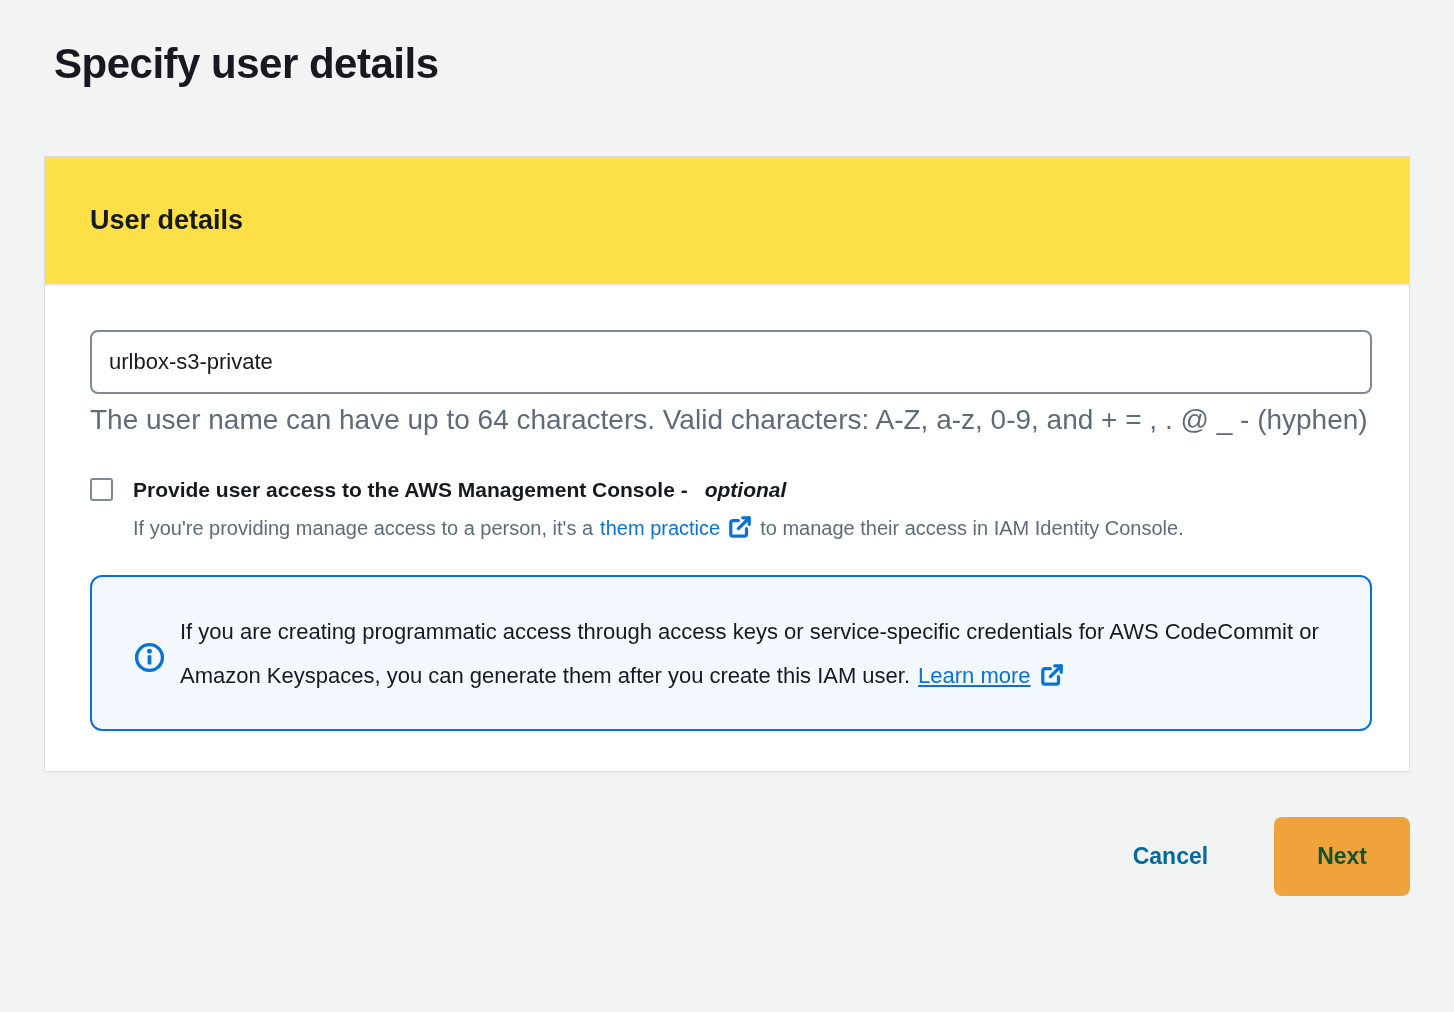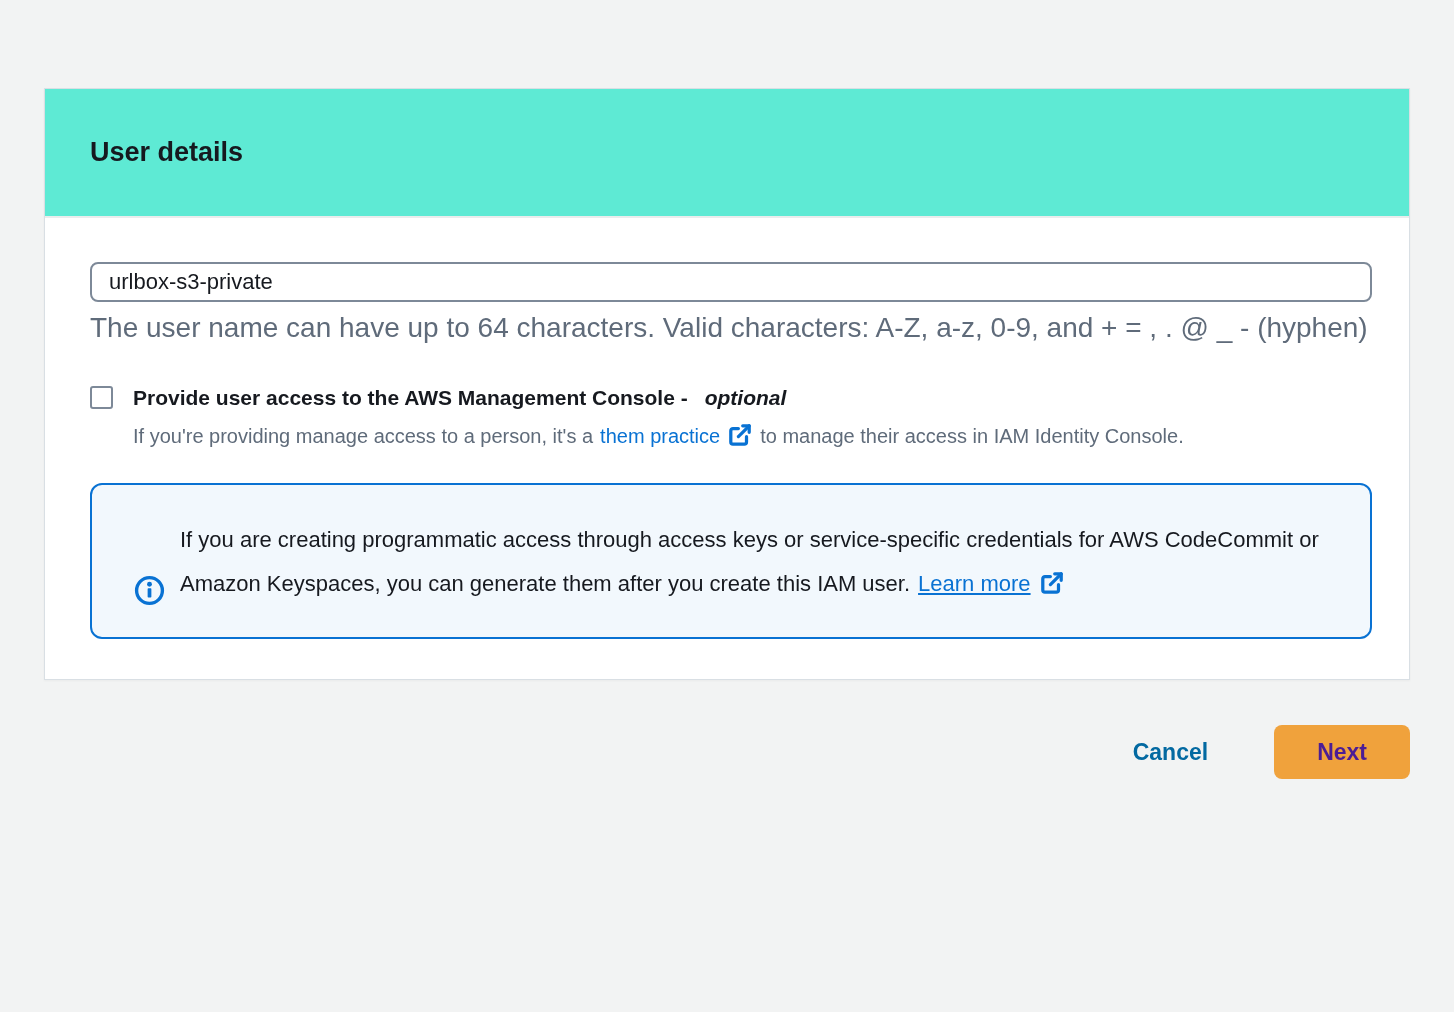--- a/index.html
+++ b/index.html
@@ -20,41 +20,41 @@
     line-height: 56px;
   }
 
   .card {
     margin-top: 64px;
     background: #ffffff;
     border: 1px solid #d9dfe4;
     box-shadow: 0 1px 2px rgba(0,0,0,0.04);
   }
   .card-header {
-    background: #5eead4;
+    background: #fde047;
     border-bottom: 2px solid #eaeded;
     height: 129px;
     display: flex;
     align-items: center;
     padding: 0 45px;
   }
   .card-title { font-size: 27px; font-weight: 700; color: #16191f; }
 
   .card-body { padding: 44px 37px 40px 45px; }
 
   .field-label {
     display: block;
     font-size: 21px;
     color: #16191f;
     line-height: 28px;
     margin-bottom: 9px;
   }
   .text-input {
     width: 100%;
-    height: 40px;
+    height: 64px;
     border: 2px solid #7d8998;
     border-radius: 8px;
     padding: 0 17px;
     font-family: "Liberation Sans", "DejaVu Sans", sans-serif;
     font-size: 22px;
     color: #16191f;
     background: #ffffff;
     outline: none;
   }
   .hint {
@@ -91,21 +91,21 @@
   }
   .ext-icon { vertical-align: -5px; margin: 0 7px; }
 
   .info-alert {
     margin-top: 32px;
     background: #f2f8fd;
     border: 2px solid #0972d3;
     border-radius: 12px;
     padding: 33px 24px 31px 42px;
     display: flex;
-    align-items: flex-end;
+    align-items: center;
   }
   .info-icon { flex: 0 0 auto; margin-top: 6px; }
   .info-text {
     margin-left: 15px;
     font-size: 22px;
     line-height: 44px;
     color: #16191f;
   }
   a.learn-more {
     color: #0972d3;
@@ -125,31 +125,32 @@
     font-family: "Liberation Sans", "DejaVu Sans", sans-serif;
     font-size: 23px;
     font-weight: 700;
     border: none;
     background: none;
     cursor: pointer;
   }
   .btn-cancel { color: #0369a1; margin-right: 62px; padding: 10px 4px; }
   .btn-next {
     background: #f0a23c;
-    color: #4c1d95;
+    color: #14532d;
     border-radius: 8px;
-    height: 54px;
+    height: 79px;
     padding: 0 43px;
   }
 </style>
 </head>
 <body>
 
 <div class="page">
 
+  <h1 class="page-title">Specify user details</h1>
 
   <section class="card">
     <header class="card-header">
       <h2 class="card-title">User details</h2>
     </header>
 
     <div class="card-body">
 
       <div class="field">
         <input type="text" class="text-input" value="urlbox-s3-private" style="">

